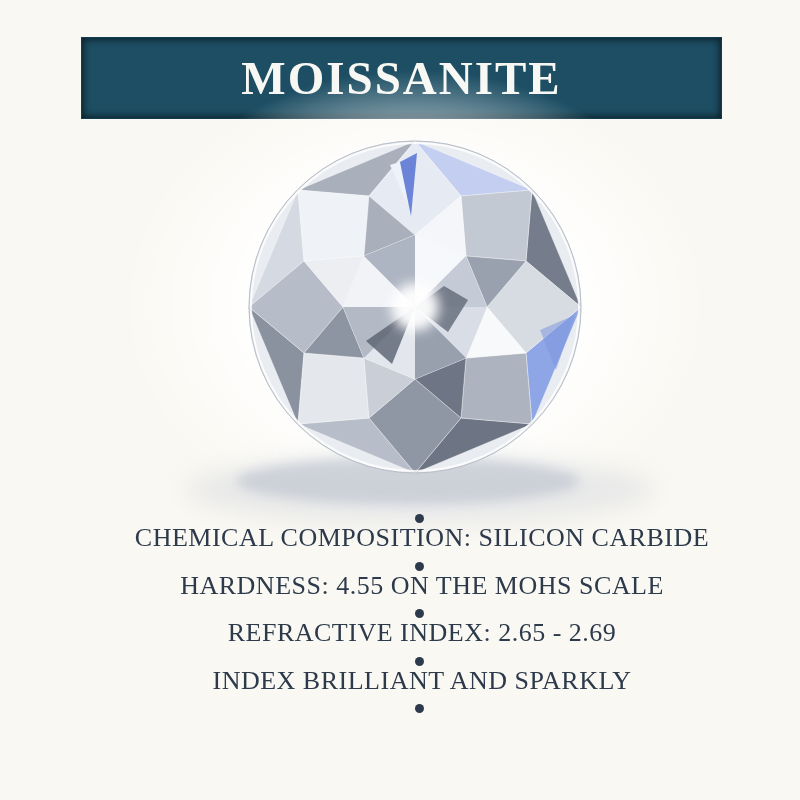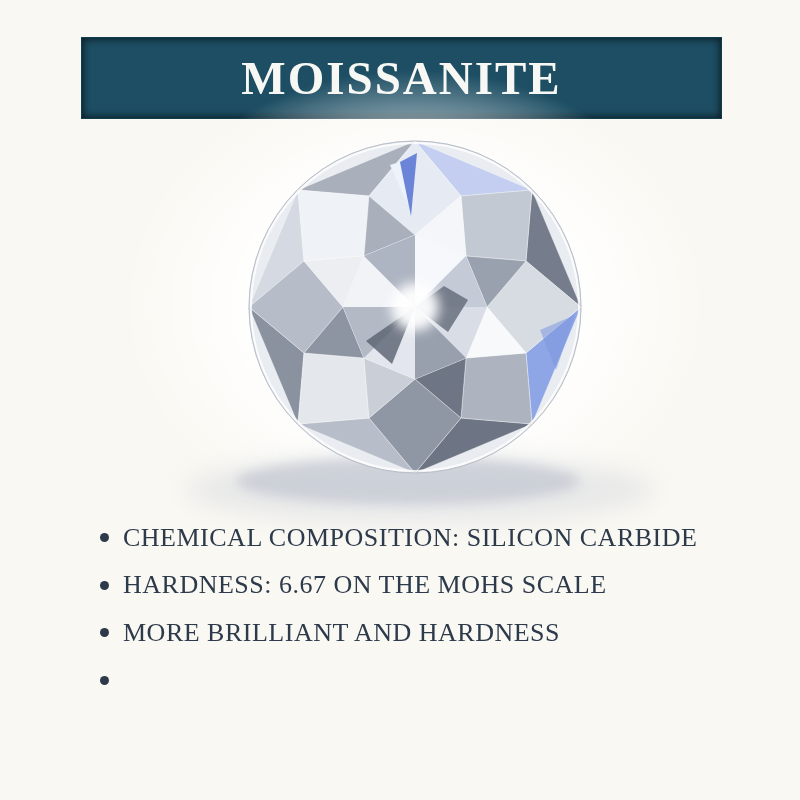--- a/index.html
+++ b/index.html
@@ -36,21 +36,21 @@
   .facet { stroke: rgba(255,255,255,.45); stroke-width: .8; }
 
   
   ul.facts {
     position: absolute; left: 92px; top: 514px;
     width: 660px; margin: 0; padding: 0;
     list-style: none;
   }
   ul.facts li {
     display: flex; align-items: center;
-    height: 47.5px; white-space: nowrap;
+    height: 47.5px; white-space: nowrap; flex-direction: column;
   }
   .dot {
     width: 9px; height: 9px; border-radius: 50%;
     background: var(--body-text, #2d3a4b);
     margin-left: 8px; margin-right: 14px;
     flex: 0 0 auto;
   }
   .fact-text {
     font-size: 26px;
     letter-spacing: 0.5px;
@@ -150,24 +150,28 @@
     </svg>
   </figure>
 
   <ul class="facts">
     <li>
       <span class="dot"></span>
       <span class="fact-text">CHEMICAL COMPOSITION: SILICON CARBIDE</span>
     </li>
     <li>
       <span class="dot"></span>
-      <span class="fact-text">HARDNESS: 6.67 ON THE MOHS SCALE</span>
+      <span class="fact-text">HARDNESS: 4.55 ON THE MOHS SCALE</span>
     </li>
     <li>
       <span class="dot"></span>
-      <span class="fact-text">MORE BRILLIANT AND HARDNESS</span>
+      <span class="fact-text">REFRACTIVE INDEX: 2.65 - 2.69</span>
+    </li>
+    <li>
+      <span class="dot"></span>
+      <span class="fact-text">INDEX BRILLIANT AND SPARKLY</span>
     </li>
     <li>
       <span class="dot"></span>
     </li>
   </ul>
 
 </div>
 
 </body></html>

